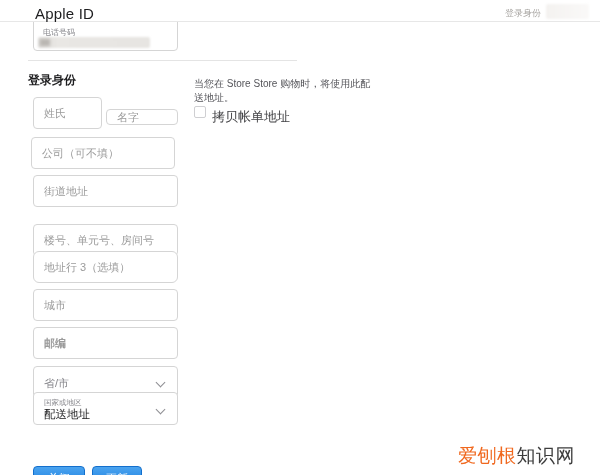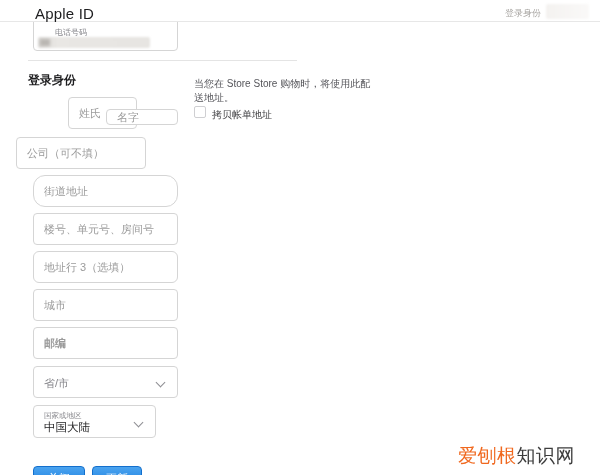--- a/index.html
+++ b/index.html
@@ -67,21 +67,21 @@
   input.text-input::placeholder { color: #9b9b9b; opacity: 1; }
 
   .float-label {
     position: absolute;
     font-size: 8px;
     color: #86868b;
   }
 
   
   .phone-box { left: 33px; top: 9px; width: 145px; height: 42px; z-index: 1; }
-  .phone-label { left: 21px; top: 17px; }
+  .phone-label { left: 9px; top: 17px; }
   .phone-redact {
     position: absolute;
     left: 4px; top: 27px;
     width: 112px; height: 11px;
     background: linear-gradient(90deg, #dddbd8 0%, #e9e7e4 18%, #e7e5e2 100%);
     filter: blur(1.2px);
     border-radius: 2px;
   }
   .phone-redact::before {
     content: "";
@@ -122,21 +122,21 @@
     left: 194px; top: 106px;
     width: 12px; height: 12px;
     border: 1px solid #cfcfd2;
     border-radius: 2px;
     background: #fff;
     cursor: pointer;
   }
   .checkbox-label {
     position: absolute;
     left: 212px; top: 108px;
-    font-size: 10px;
+    font-size: 13px;
     color: #424245;
   }
 
   
   .select {
     cursor: pointer;
   }
   .select-placeholder {
     position: absolute;
     left: 10px; top: 9px;
@@ -218,38 +218,38 @@
 
   <div class="divider"></div>
 
   <div class="section-title">登录身份</div>
 
   <div class="note">当您在 Store Store 购物时，将使用此配送地址。</div>
 
   <div class="checkbox"></div>
   <div class="checkbox-label">拷贝帐单地址</div>
 
-  <input class="text-input" style="left: 33px; top: 97px; width: 69px; height: 32px; margin-left: 35px;" placeholder="姓氏">
+  <input class="text-input" style="left: 33px; top: 97px; width: 69px; height: 32px;" placeholder="姓氏">
   <input class="text-input" style="left: 106px; top: 97px; width: 72px; height: 16px; margin-top: 12px;" placeholder="名字">
 
-  <input class="text-input" style="left: 16px; top: 137px; width: 130px; height: 32px;" placeholder="公司（可不填）">
-  <input class="text-input" style="left: 33px; top: 175px; width: 145px; height: 32px; border-radius: 12px;" placeholder="街道地址">
-  <input class="text-input" style="left: 33px; top: 213px; width: 145px; height: 32px;" placeholder="楼号、单元号、房间号">
+  <input class="text-input" style="left: 31px; top: 137px; width: 144px; height: 32px;" placeholder="公司（可不填）">
+  <input class="text-input" style="left: 33px; top: 175px; width: 145px; height: 32px;" placeholder="街道地址">
+  <input class="text-input" style="left: 33px; top: 224px; width: 145px; height: 32px;" placeholder="楼号、单元号、房间号">
   <input class="text-input" style="left: 33px; top: 251px; width: 145px; height: 32px; border-radius: 6px;" placeholder="地址行 3（选填）">
   <input class="text-input" style="left: 33px; top: 289px; width: 145px; height: 32px;" placeholder="城市">
   <input class="text-input" style="left: 33px; top: 327px; width: 145px; height: 32px; font-weight: bold;" placeholder="邮编">
 
   <div class="fieldbox select" style="left:33px; top:366px; width:145px; height:32px;">
     <span class="select-placeholder">省/市</span>
     <span class="chevron"></span>
   </div>
 
-  <div class="fieldbox select" style="left:33px; top:405px; width:123px; height:33px;">
+  <div class="fieldbox select" style="left:33px; top:392px; width:145px; height:33px;">
     <span class="select-label">国家或地区</span>
-    <span class="select-value">中国大陆</span>
+    <span class="select-value">配送地址</span>
     <span class="chevron" style="top:13px;"></span>
   </div>
 
   <button class="btn btn-close">关闭</button>
   <button class="btn btn-update">更新</button>
 
   <div class="watermark">
     <span class="wm-highlight">爱刨根</span><span class="wm-rest">知识网</span>
   </div>
 

